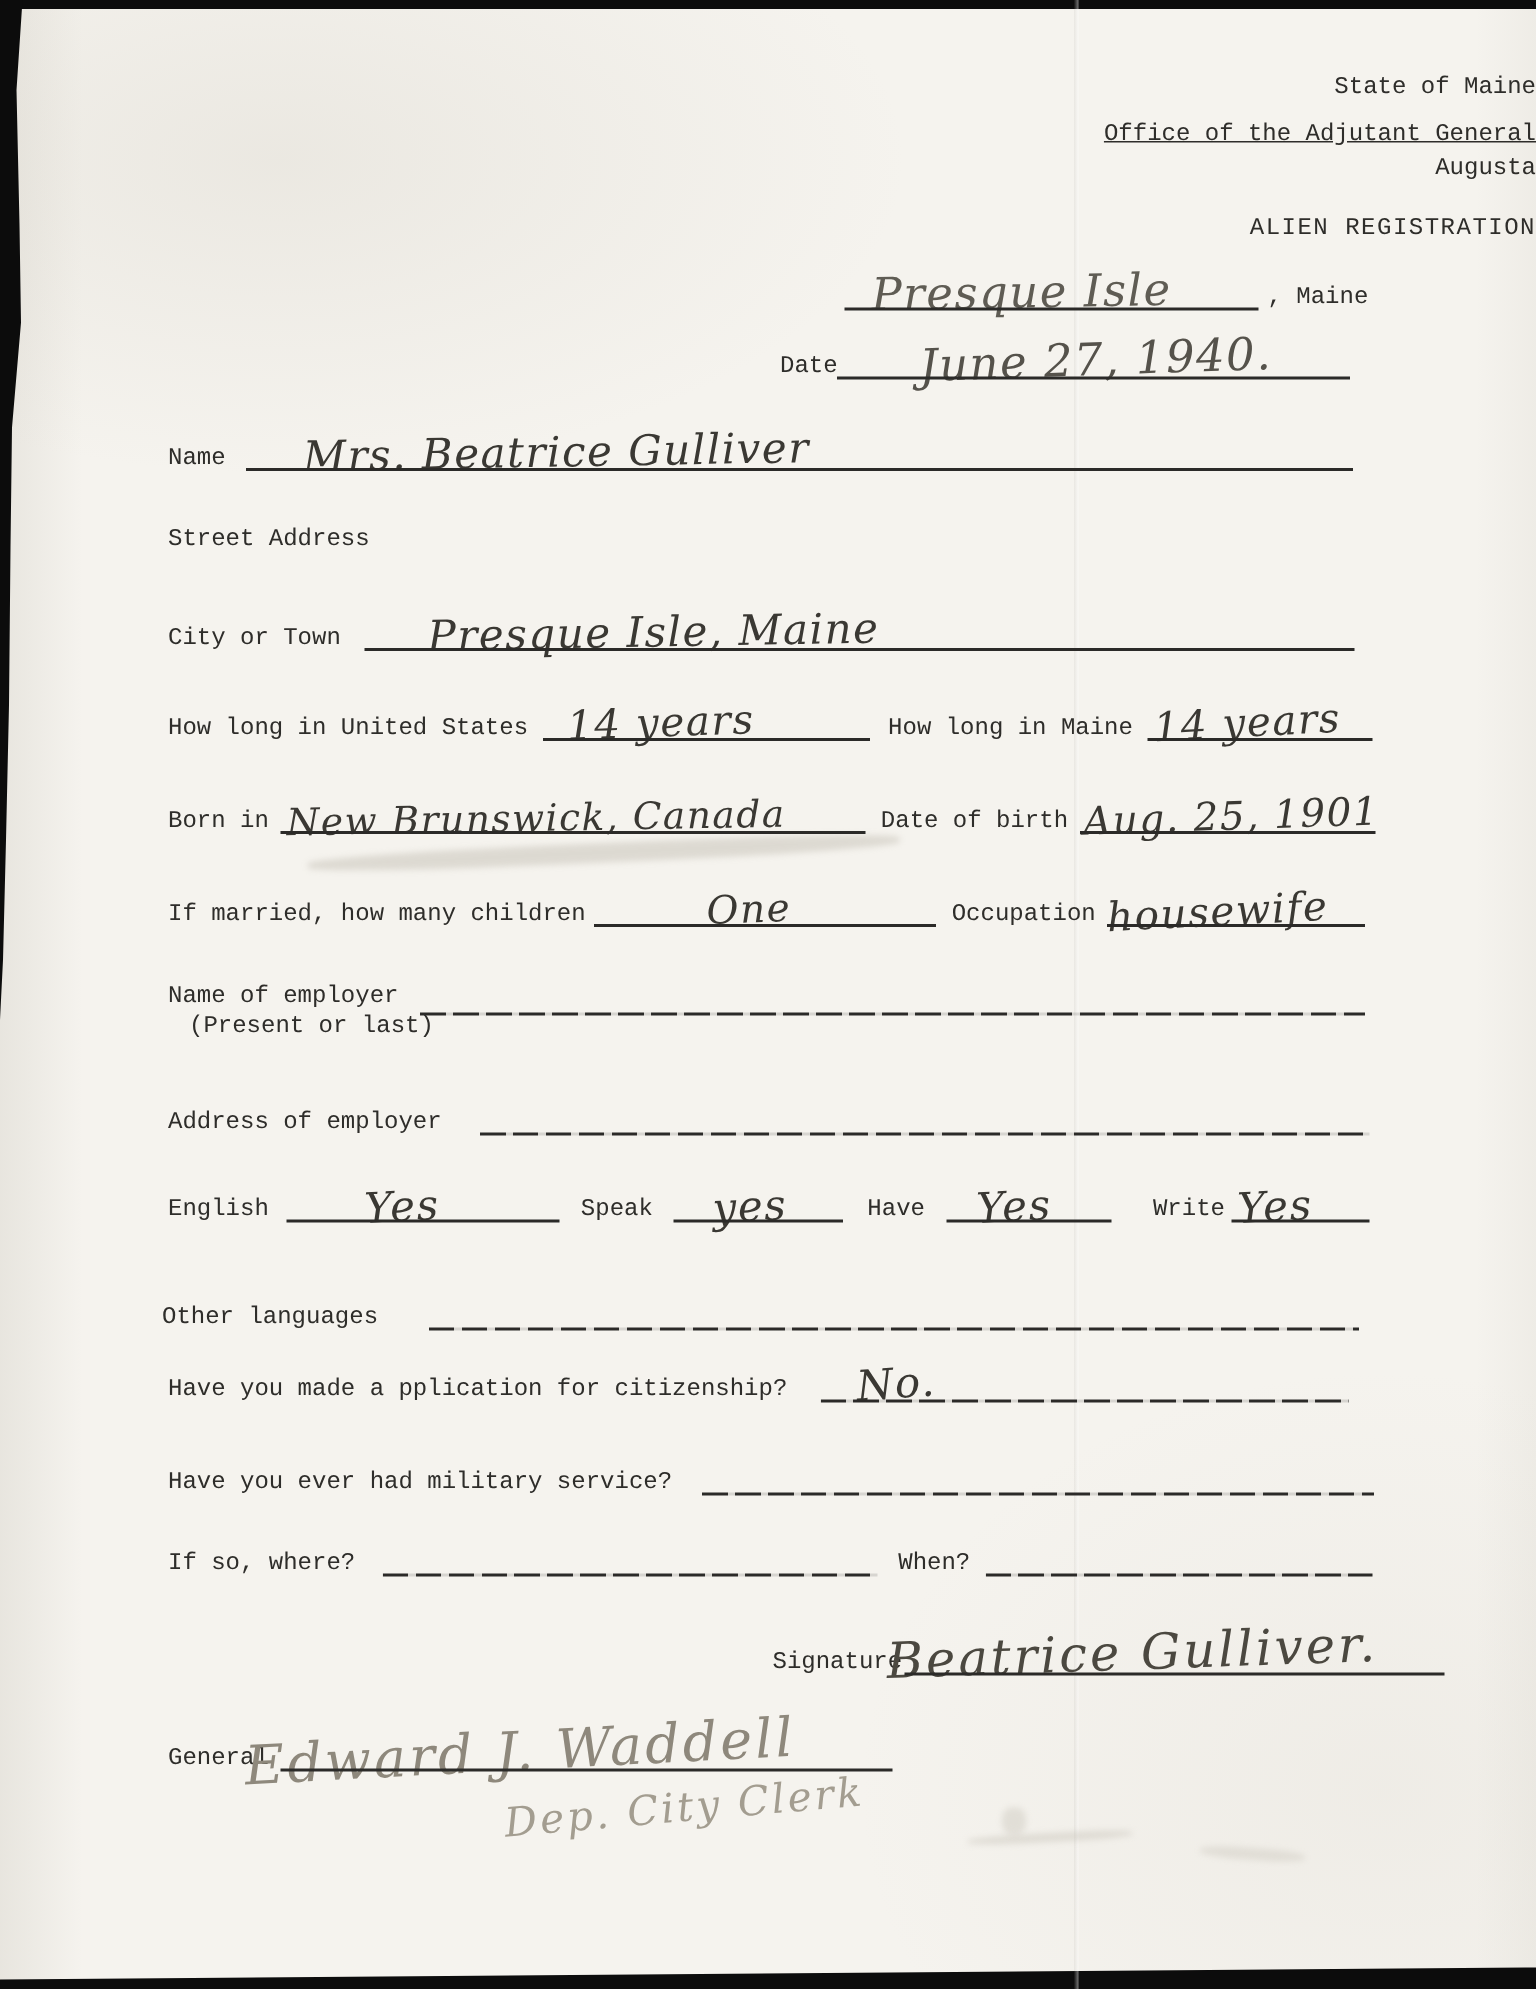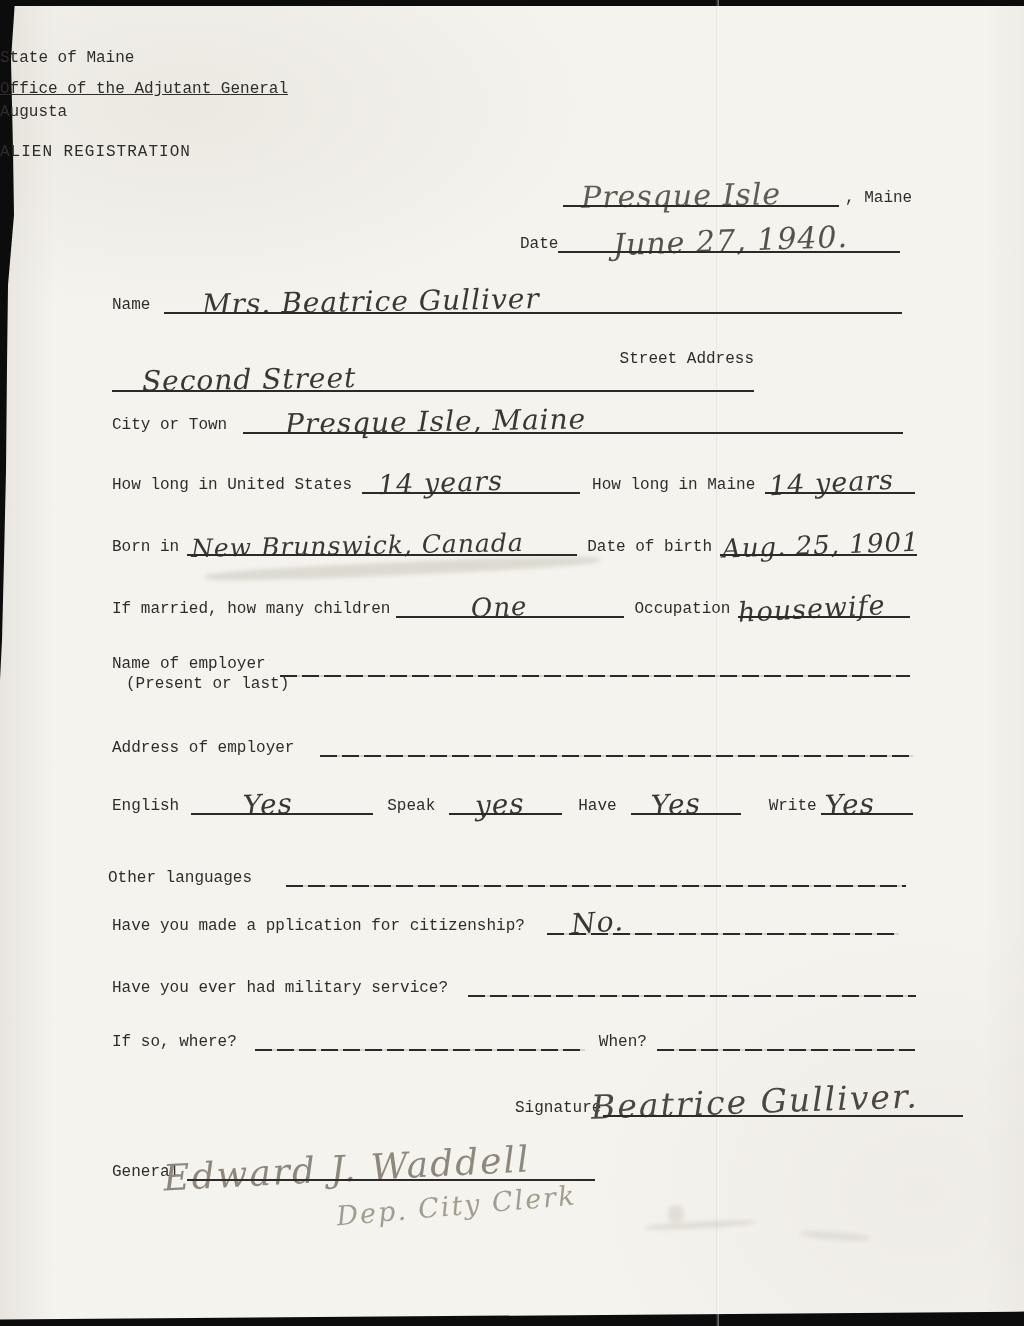--- a/index.html
+++ b/index.html
@@ -9,21 +9,21 @@
     background:
       radial-gradient(ellipse 600px 300px at 18% 8%, rgba(205,200,188,.25), transparent 70%),
       radial-gradient(ellipse 500px 400px at 90% 90%, rgba(210,205,195,.18), transparent 70%),
       linear-gradient(to right, rgba(185,180,168,.22), transparent 55px),
       linear-gradient(to left, rgba(200,196,186,.15), transparent 40px),
       #f5f3ee;
     font-family:"Liberation Mono","DejaVu Sans Mono",monospace;
     color:#2b2a28;
   }
   .typed{font-size:16px;color:#2e2d2a;white-space:nowrap;}
-  .center{position:absolute;left:0;width:1024px;text-align:left;}
+  .center{position:absolute;left:0;width:1024px;text-align:right;}
   .row{position:absolute;display:flex;align-items:flex-end;gap:0;}
   .ul{position:relative;height:24px;flex:0 0 auto;}
   .ul::after{content:"";position:absolute;left:0;right:0;bottom:0;height:2px;background:#2b2a28;}
   .ul.dash::after{background:repeating-linear-gradient(90deg,#2b2a28 0 17px,rgba(43,42,40,.15) 17px 22px);}
   .hand{
     position:absolute;white-space:nowrap;
     font-family:"DejaVu Serif",serif;font-style:italic;
     color:#3a3833;letter-spacing:1px;
   }
   .gap{flex:0 0 auto;}
@@ -74,23 +74,20 @@
     <span class="typed">Name</span>
     <span class="gap" style="width:14px;"></span>
     <span class="ul" style="width:738px;">
       <span class="hand" style="left:38px;bottom:-4px;font-size:28px;transform:rotate(-1deg);">Mrs. Beatrice Gulliver</span>
     </span>
   </div>
 
   <div class="row" style="top:350px;left:112px;flex-direction:column;">
     <span class="typed">Street Address</span>
     <span class="gap" style="width:16px;"></span>
-    <span class="ul" style="width:642px;">
-      <span class="hand" style="left:30px;bottom:-4px;font-size:28px;transform:rotate(-1deg);">Second Street</span>
-    </span>
   </div>
 
   <div class="row" style="top:410px;left:112px;">
     <span class="typed">City or Town</span>
     <span class="gap" style="width:16px;"></span>
     <span class="ul" style="width:660px;">
       <span class="hand" style="left:42px;bottom:-4px;font-size:28px;transform:rotate(-1deg);">Presque Isle, Maine</span>
     </span>
   </div>
 

